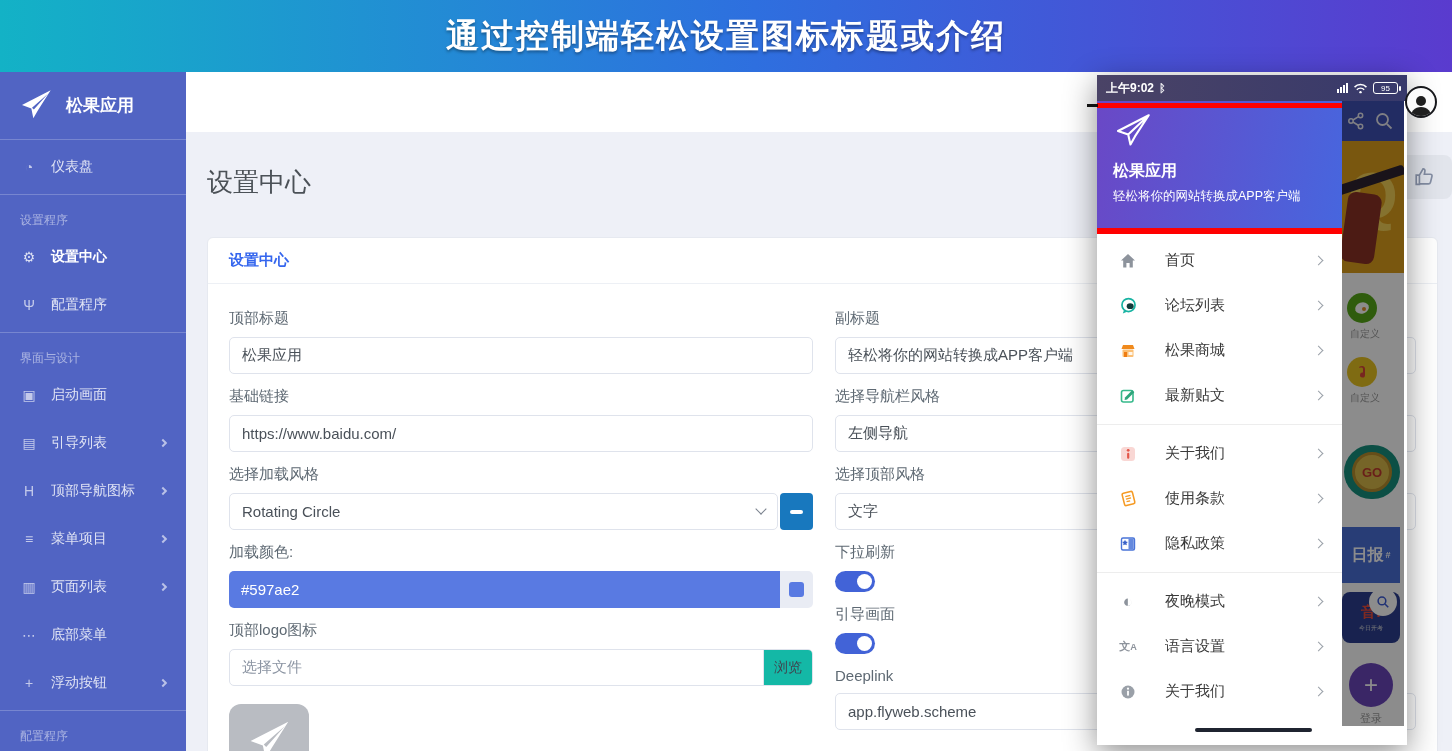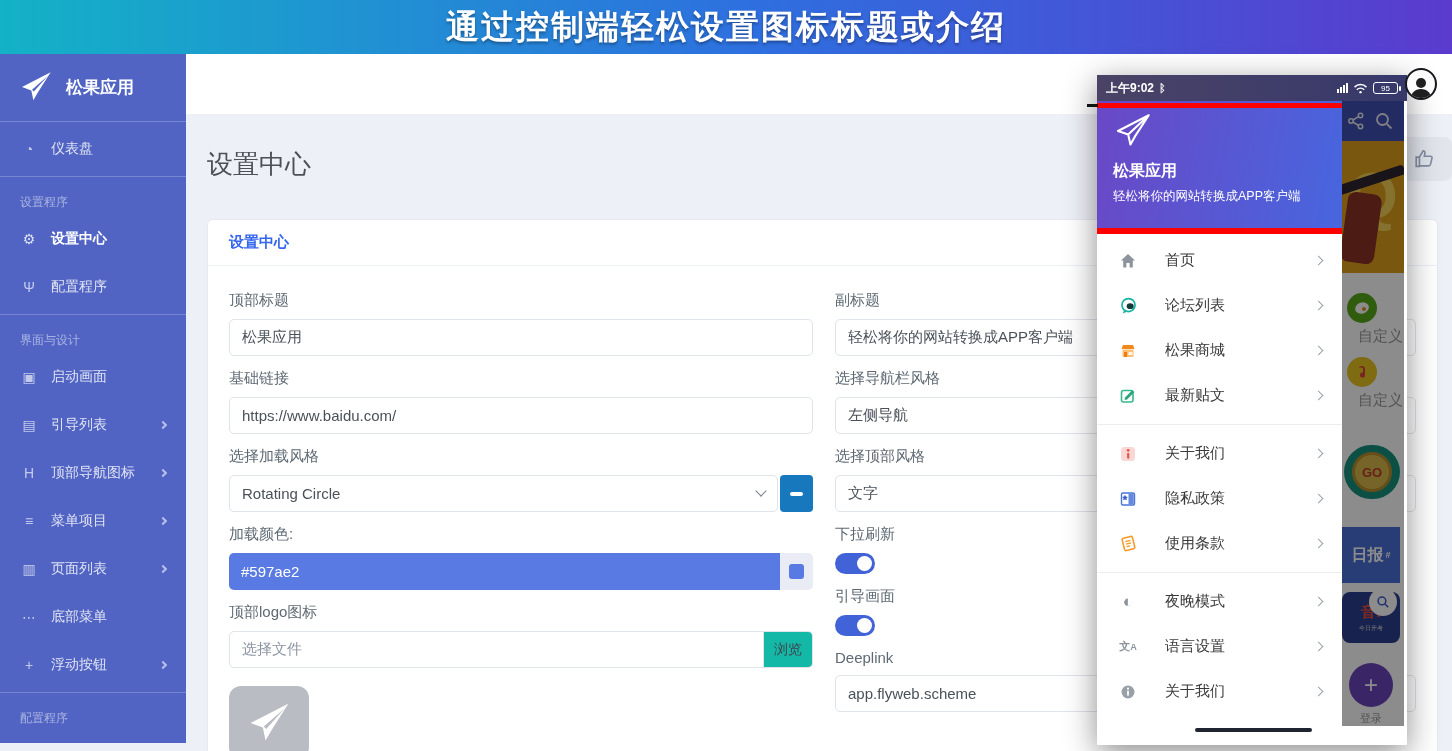--- a/index.html
+++ b/index.html
@@ -1,20 +1,20 @@
 <!DOCTYPE html>
 <html><head>
 <meta charset="utf-8">
 <style>
   *{box-sizing:border-box;margin:0;padding:0}
   html,body{width:1452px;height:751px;overflow:hidden}
   body{font-family:"Liberation Sans","DejaVu Sans",sans-serif;background:#eef0f7;position:relative}
 
   
-  .banner{height:54px;background:linear-gradient(90deg,#13b2c6 0%,#2e6fdf 52%,#5a3bce 100%);
+  .banner{height:72px;background:linear-gradient(90deg,#13b2c6 0%,#2e6fdf 52%,#5a3bce 100%);
     display:flex;align-items:center;justify-content:center}
   .banner h1{color:#fff;font-size:33px;font-weight:bold;letter-spacing:2px;
     text-shadow:0 2px 3px rgba(0,0,0,.35)}
 
   .layout{display:flex;height:689px}
 
   
   .sidebar{width:186px;flex-shrink:0;background:#5164c3;color:#fff;overflow:hidden}
   .brand{display:flex;align-items:center;gap:12px;padding:17px 18px 15px}
   .brand svg{width:36px;height:32px}
@@ -81,21 +81,21 @@
   .batt::after{content:"";position:absolute;right:-4px;top:3px;width:2px;height:5px;background:#fff;border-radius:1px}
 
   .p-strip{position:absolute;left:245px;top:26px;width:62px;height:644px;background:#fff;overflow:hidden}
   .a-head{position:absolute;left:0;top:0;width:62px;height:40px;background:#3f51b5;
     display:flex;align-items:center;gap:9px;padding:0 5px}
   .a-banner{position:absolute;left:0;top:40px;width:62px;height:132px;background:#dd9f1d;overflow:hidden}
   .a-banner .q{position:absolute;left:6px;top:18px;font-size:64px;font-weight:bold;color:#f3cf56}
   .a-banner .gun{position:absolute;left:-6px;top:34px;width:70px;height:10px;background:#2e2430;transform:rotate(-18deg);border-radius:3px}
   .a-banner .body{position:absolute;left:2px;top:52px;width:34px;height:70px;background:#8a3226;transform:rotate(8deg);border-radius:8px}
   .circ{position:absolute;left:5px;width:30px;height:30px;border-radius:50%;display:flex;align-items:center;justify-content:center}
-  .c-lab{position:absolute;left:16px;font-size:15px;color:#9a9a9a}
+  .c-lab{position:absolute;left:8px;font-size:10px;color:#9a9a9a}
   .go-pill{position:absolute;left:2px;top:344px;width:56px;height:54px;border-radius:27px;background:#16917f;
     display:flex;align-items:center;justify-content:center}
   .go-coin{width:40px;height:40px;border-radius:50%;background:#d8b94a;border:3px solid #b98f2e;
     display:flex;align-items:center;justify-content:center;font-weight:bold;font-size:13px;color:#c03a2e}
   .tile1{position:absolute;left:0;top:426px;width:58px;height:56px;border-radius:0;background:#4a6fd8;
     color:#fff;font-weight:bold;font-size:16px;display:flex;align-items:center;justify-content:center}
   .tile1 small{font-size:9px;margin-left:2px}
   .tile2{position:absolute;left:0;top:491px;width:58px;height:51px;border-radius:8px;background:#2c3f90;
     display:flex;flex-direction:column;align-items:center;justify-content:center;gap:2px}
   .tile2 b{color:#e84b3c;font-size:15px}
@@ -430,41 +430,41 @@
               <rect x="2" y="2" width="14" height="14" rx="3.5" fill="#f9d7d4"></rect>
               <rect x="8.1" y="7.8" width="2.2" height="6" rx="1.1" fill="#e4574a"></rect>
               <circle cx="9.2" cy="5.3" r="1.4" fill="#e4574a"></circle>
             </svg>
           </span>
           <span class="d-label">关于我们</span>
           <span class="d-chev"></span>
         </div>
         <div class="d-item">
           <span class="d-ic">
-            <svg width="18" height="18" viewBox="0 0 18 18">
-              <rect x="2.5" y="3" width="13" height="12" rx="1.5" fill="none" stroke="#4a74d8" stroke-width="1.4"></rect>
-              <rect x="9.5" y="3.8" width="5.2" height="10.4" fill="#4a74d8" opacity="0.85"></rect>
-              <path d="M6 4.8 l.9 1.8 2 .3 -1.45 1.4 .35 2 L6 9.4 l-1.8 .9 .35-2 L3.1 6.9 l2-.3 z" fill="#3a62c8"></path>
-            </svg>
-          </span>
-          <span class="d-label">隐私政策</span>
-          <span class="d-chev"></span>
-        </div>
-        <div class="d-item">
-          <span class="d-ic">
             <svg width="19" height="19" viewBox="0 0 18 18">
               <g transform="rotate(-14 9 9)">
                 <rect x="4" y="3" width="10" height="12" rx="1.5" fill="none" stroke="#f59a23" stroke-width="1.5"></rect>
                 <path d="M6.5 6.5 H11.5 M6.5 9 H11.5 M6.5 11.5 H10" stroke="#f59a23" stroke-width="1.2" fill="none"></path>
               </g>
             </svg>
           </span>
           <span class="d-label">使用条款</span>
           <span class="d-chev"></span>
         </div>
+        <div class="d-item">
+          <span class="d-ic">
+            <svg width="18" height="18" viewBox="0 0 18 18">
+              <rect x="2.5" y="3" width="13" height="12" rx="1.5" fill="none" stroke="#4a74d8" stroke-width="1.4"></rect>
+              <rect x="9.5" y="3.8" width="5.2" height="10.4" fill="#4a74d8" opacity="0.85"></rect>
+              <path d="M6 4.8 l.9 1.8 2 .3 -1.45 1.4 .35 2 L6 9.4 l-1.8 .9 .35-2 L3.1 6.9 l2-.3 z" fill="#3a62c8"></path>
+            </svg>
+          </span>
+          <span class="d-label">隐私政策</span>
+          <span class="d-chev"></span>
+        </div>
         <div class="d-div"></div>
         <div class="d-item">
           <span class="d-ic">
             <span class="night-ic">◐</span>
           </span>
           <span class="d-label">夜晚模式</span>
           <span class="d-chev"></span>
         </div>
         <div class="d-item">
           <span class="d-ic">

